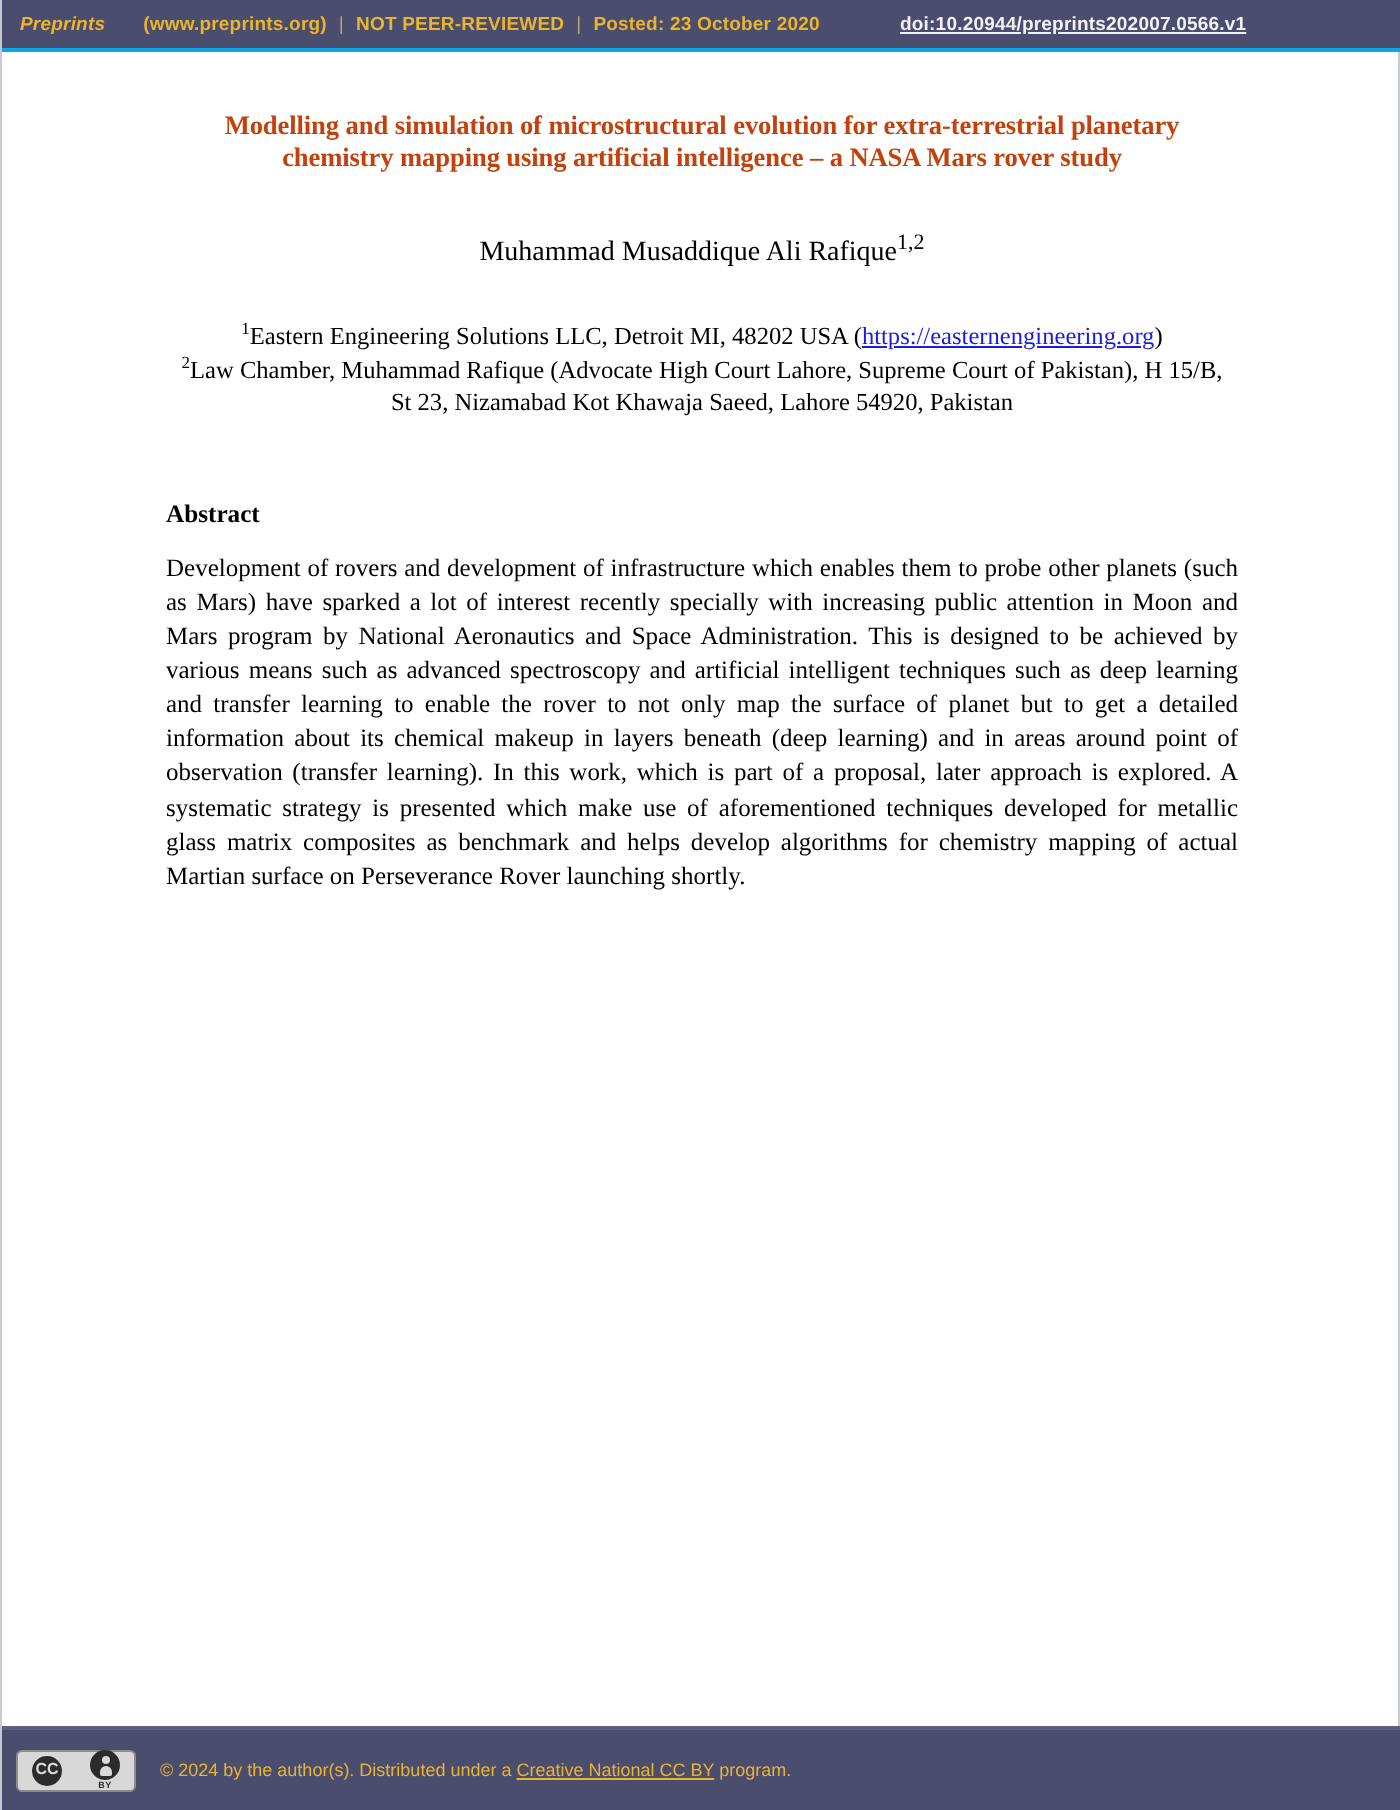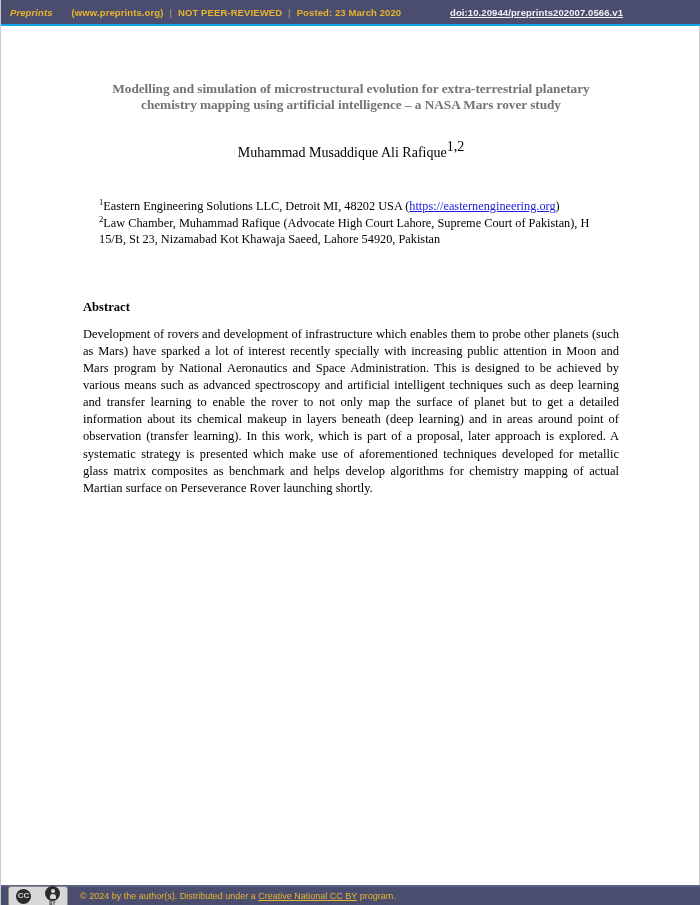--- a/index.html
+++ b/index.html
@@ -80,46 +80,47 @@
     position: absolute;
     top: 26px;
     left: 0;
     width: 700px;
     padding: 0 82px;
     box-sizing: border-box;
   }
 
   .title {
     margin: 0;
-    padding-top: 55px;
+    padding-top: 29px;
     font-size: 13.3px;
     font-weight: bold;
     line-height: 1.22;
     text-align: center;
-    color: #737373;
+    color: #c2410c;
     letter-spacing: -0.05px;
   }
 
   .authors {
     margin: 0;
     padding-top: 32px;
     text-align: center;
     font-size: 14px;
     color: #000000;
     line-height: 1.2;
   }
   .authors sup {
-    font-size: 14px;
+    font-size: 11px;
     vertical-align: super;
     line-height: 0;
   }
 
   .affiliations {
-    margin: 16px;
+    margin: 4px;
     padding-top: 20px;
+    text-align: center;
     font-size: 12.3px;
     line-height: 1.34;
     color: #000000;
   }
   .affiliations .aff-line { display: block; }
   .affiliations sup {
     font-size: 8.5px;
     vertical-align: super;
     line-height: 0;
   }
@@ -147,21 +148,21 @@
     color: #000000;
     hyphens: none;
   }
 
   
   .footer {
     position: absolute;
     left: 0;
     bottom: 0;
     width: 700px;
-    height: 20px;
+    height: 42px;
     background: #4a4d6e;
     border-top: 2px solid #5c5f80;
     box-sizing: border-box;
     display: flex;
     align-items: center;
     font-family: "Liberation Sans", sans-serif;
     font-size: 9px;
     color: #e9b42e;
   }
   .cc-badge {
@@ -248,21 +249,21 @@
 
 <div class="page">
 
   <div class="banner">
     <div class="banner-left">
       <span class="banner-brand">Preprints</span>
       <span class="banner-site">(www.preprints.org)</span>
       <span class="banner-sep">|</span>
       <span class="banner-status">NOT PEER-REVIEWED</span>
       <span class="banner-sep">|</span>
-      <span class="banner-posted">Posted: 23 March 2020</span>
+      <span class="banner-posted">Posted: 23 October 2020</span>
     </div>
     <span class="banner-doi">doi:10.20944/preprints202007.0566.v1</span>
   </div>
 
   <div class="doc">
 
     <h1 class="title">Modelling and simulation of microstructural evolution for extra-terrestrial planetary chemistry mapping using artificial intelligence – a NASA Mars rover study</h1>
 
     <p class="authors">
       <span>Muhammad Musaddique Ali Rafique</span><sup>1,2</sup>

